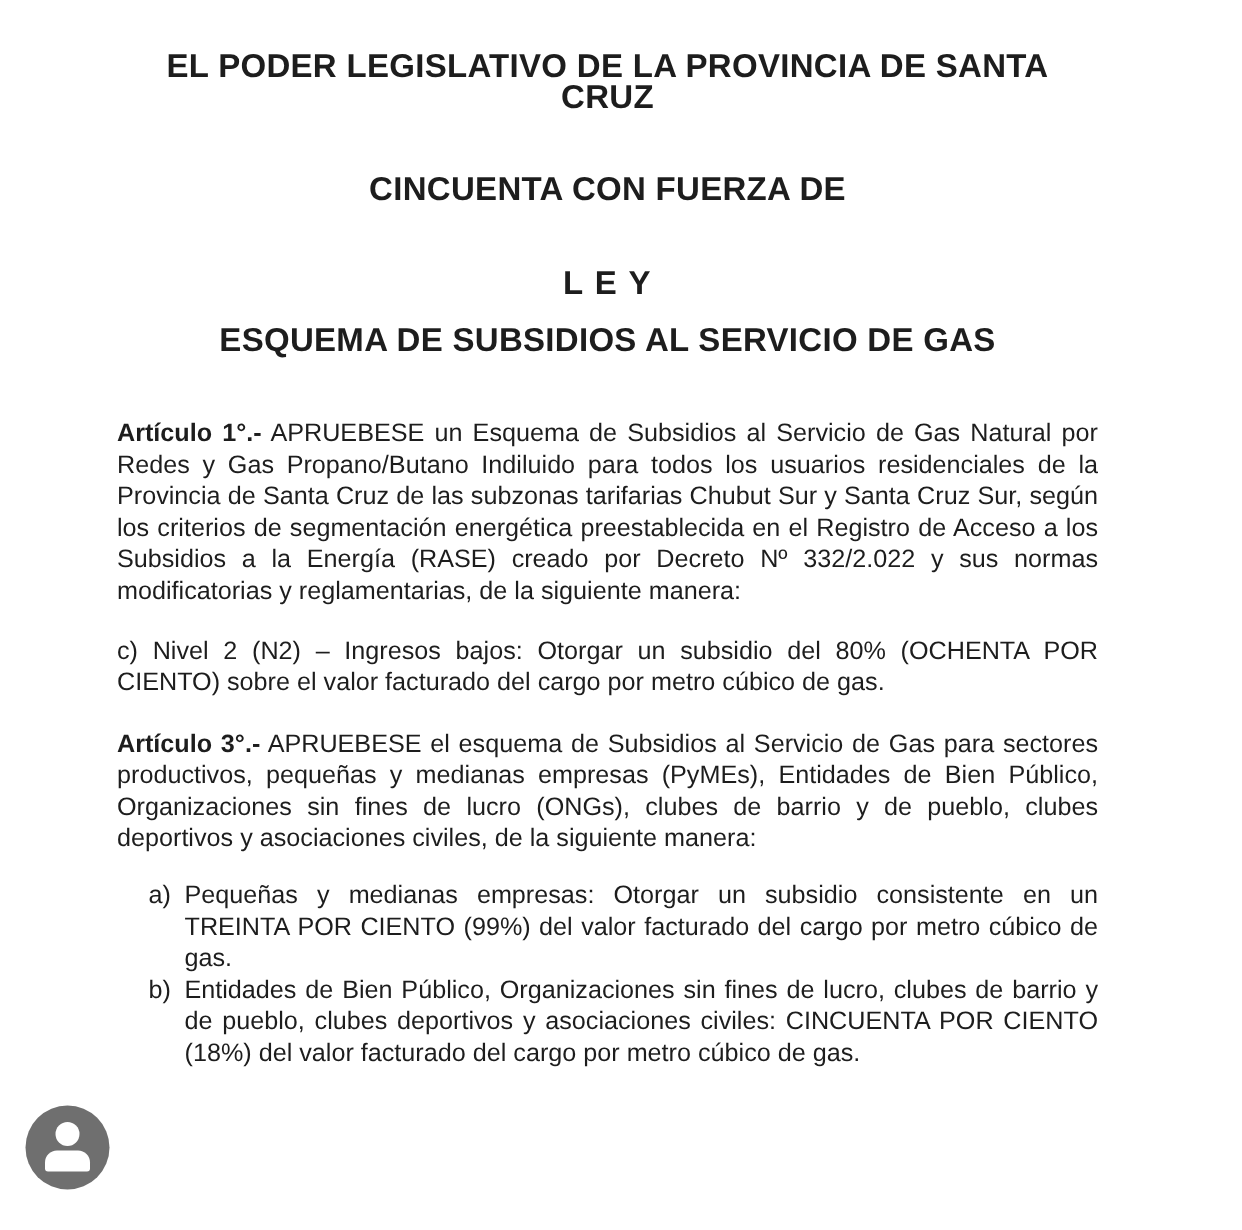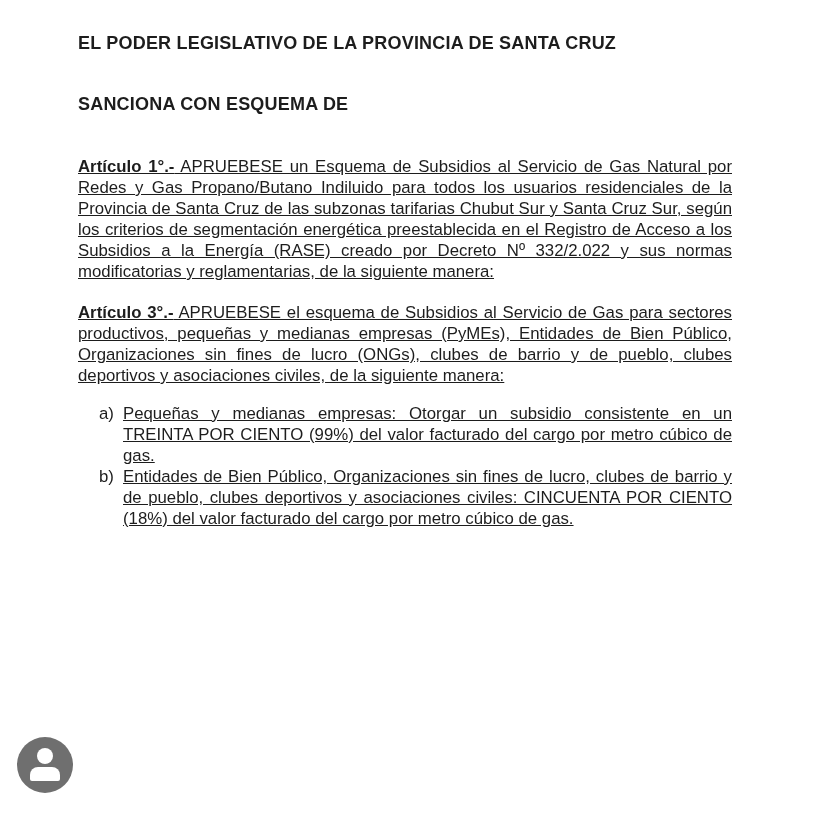--- a/index.html
+++ b/index.html
@@ -12,37 +12,36 @@
     height: 820px;
     position: relative;
     overflow: hidden;
     font-family: "Liberation Sans", sans-serif;
     color: #1d1d1d;
   }
   .page {
     padding: 30px 96px 0 78px;
   }
   .heading {
-    text-align: left;
+    text-align: center;
     font-weight: bold;
-    font-size: 18px;
+    font-size: 22px;
     line-height: 21px;
     margin: 0;
     letter-spacing: 0.2px;
   }
   .heading-1 { margin-top: 3px; }
   .heading-2 { margin-top: 40px; }
   .heading-3 { margin-top: 42px; letter-spacing: 1px; }
   .heading-4 { margin-top: 17px; }
   .body-text {
     font-size: 16.8px;
     line-height: 21px;
     text-align: justify;
     margin: 0;
-    text-decoration: underline;
   }
   .article-1 { margin-top: 41px; }
   .article-label { font-weight: bold; }
   .list-1 { margin-top: 19px; }
   .article-2 { margin-top: 20px; }
   .list-2 { margin-top: 17px; }
   .list-2 .hanging-item {
     position: relative;
     padding-left: 45px;
   }
@@ -81,29 +80,32 @@
     border-radius: 8px 8px 2px 2px;
   }
 </style>
 </head>
 <body>
 
 <div class="page">
 
   <h1 class="heading heading-1">EL PODER LEGISLATIVO DE LA PROVINCIA DE SANTA CRUZ</h1>
 
-  <h2 class="heading heading-2">SANCIONA CON ESQUEMA DE</h2>
+  <h2 class="heading heading-2">CINCUENTA CON FUERZA DE</h2>
 
+  <h2 class="heading heading-3">L E Y</h2>
 
+  <h2 class="heading heading-4">ESQUEMA DE SUBSIDIOS AL SERVICIO DE GAS</h2>
 
   <p class="body-text article-1">
     <span class="article-label">Artículo 1°.-</span><span> APRUEBESE un Esquema de Subsidios al Servicio de Gas Natural por Redes y Gas Propano/Butano Indiluido para todos los usuarios residenciales de la Provincia de Santa Cruz de las subzonas tarifarias Chubut Sur y Santa Cruz Sur, según los criterios de segmentación energética preestablecida en el Registro de Acceso a los Subsidios a la Energía (RASE) creado por Decreto Nº 332/2.022 y sus normas modificatorias y reglamentarias, de la siguiente manera:</span>
   </p>
 
   <div class="list-1">
+    <p class="body-text">c) Nivel 2 (N2) – Ingresos bajos: Otorgar un subsidio del 80% (OCHENTA POR CIENTO) sobre el valor facturado del cargo por metro cúbico de gas.</p>
   </div>
 
   <p class="body-text article-2">
     <span class="article-label">Artículo 3°.-</span><span> APRUEBESE el esquema de Subsidios al Servicio de Gas para sectores productivos, pequeñas y medianas empresas (PyMEs), Entidades de Bien Público, Organizaciones sin fines de lucro (ONGs), clubes de barrio y de pueblo, clubes deportivos y asociaciones civiles, de la siguiente manera:</span>
   </p>
 
   <div class="list-2">
     <div class="body-text hanging-item">
       <span class="marker">a)</span><span>Pequeñas y medianas empresas: Otorgar un subsidio consistente en un TREINTA POR CIENTO (99%) del valor facturado del cargo por metro cúbico de gas.</span>
     </div>

